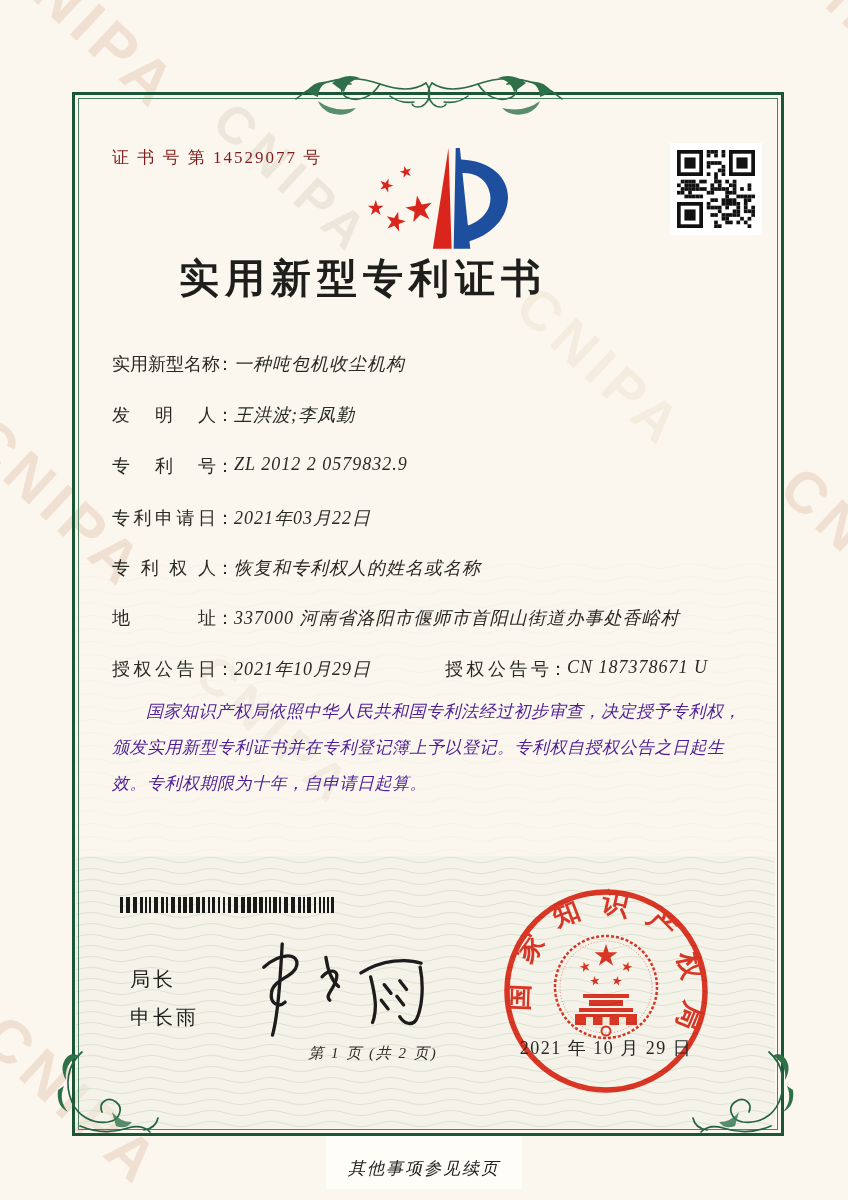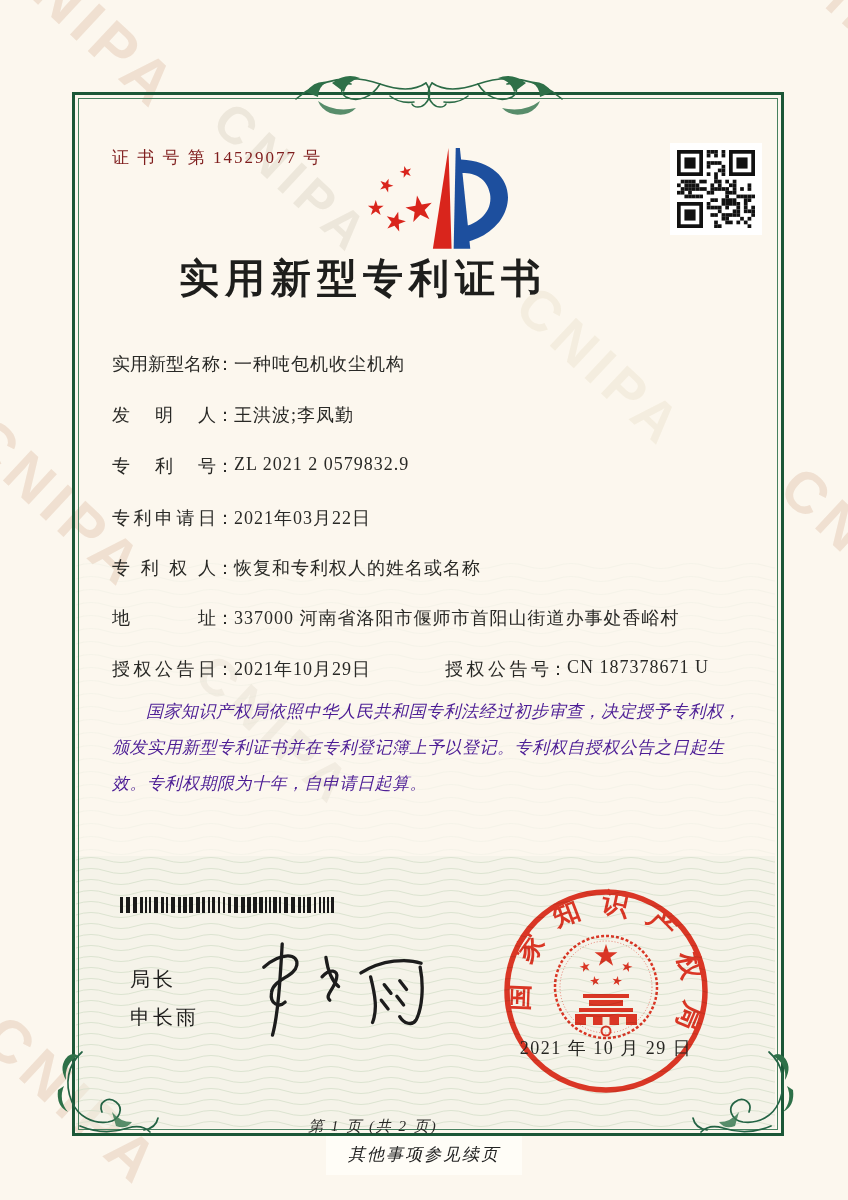--- a/index.html
+++ b/index.html
@@ -22,35 +22,35 @@
 
   .title{position:absolute;left:72px;width:582px;top:251px;text-align:center;font-size:40px;
          font-weight:bold;letter-spacing:6px;color:#1e1e1c;}
 
   .qrbox{position:absolute;left:670px;top:143px;width:92px;height:92px;background:#ffffff;}
   .qrbox svg{position:absolute;left:7px;top:7px;}
 
   .field-row{position:absolute;left:112px;width:660px;height:30px;font-size:18px;white-space:nowrap;}
   .jl{display:inline-block;vertical-align:top;}
   .jlbox{display:inline-flex;justify-content:space-between;width:104px;}
-  .fv{letter-spacing:1px;}
+  .fv{letter-spacing:1px;font-style:italic;}
   .grant2{position:absolute;left:333px;top:0;}
 
   .paras{position:absolute;left:112px;top:694px;width:638px;font-size:17px;line-height:36px;
          font-style:italic;color:#4c1d95;}
   .paras p{margin:0;text-indent:2em;letter-spacing:0.5px;}
 
   .director{position:absolute;left:130px;font-family:"Liberation Sans","DejaVu Sans",sans-serif;
             font-size:20px;letter-spacing:3px;color:#1f1f1d;}
 
-  .pageinfo{position:absolute;left:72px;width:602px;top:1117px;text-align:center;font-size:15px;
+  .pageinfo{position:absolute;left:72px;width:602px;top:1044px;text-align:center;font-size:15px;
             letter-spacing:2px;font-style:italic;color:#2a2a27;}
 
   .contnote{position:absolute;left:50%;transform:translateX(-50%);top:1136px;background:#fffdf7;
-            padding:7px 22px 9px;font-size:17px;font-style:italic;letter-spacing:2px;color:#222;}
+            padding:21px 22px 9px;font-size:17px;font-style:italic;letter-spacing:2px;color:#222;}
 
   .seal{mix-blend-mode:multiply;opacity:.96;}
   .seal-ring-text{font-size:27px;font-weight:bold;letter-spacing:18.5px;fill:#e2301f;
                   font-family:"Liberation Serif",serif;}
   .seal-date{font-size:18px;letter-spacing:1.5px;fill:#1d1d1b;font-family:"Liberation Serif",serif;}
 
   .orn path{vector-effect:non-scaling-stroke;}
 </style>
 </head>
 <body>
@@ -338,21 +338,21 @@
           <span>发</span>
           <span>明</span>
           <span>人</span>
         </span><span>：</span></span><span class="fv">王洪波;李凤勤</span>
   </div>
   <div class="field-row" style="top:454px;">
     <span class="jl"><span class="jlbox">
           <span>专</span>
           <span>利</span>
           <span>号</span>
-        </span><span>：</span></span><span class="fv">ZL 2021 2 0579832.9</span>
+        </span><span>：</span></span><span class="fv">ZL 2012 2 0579832.9</span>
   </div>
   <div class="field-row" style="top:506px;">
     <span class="jl"><span class="jlbox">
           <span>专</span>
           <span>利</span>
           <span>申</span>
           <span>请</span>
           <span>日</span>
         </span><span>：</span></span><span class="fv">2021年03月22日</span>
   </div>

